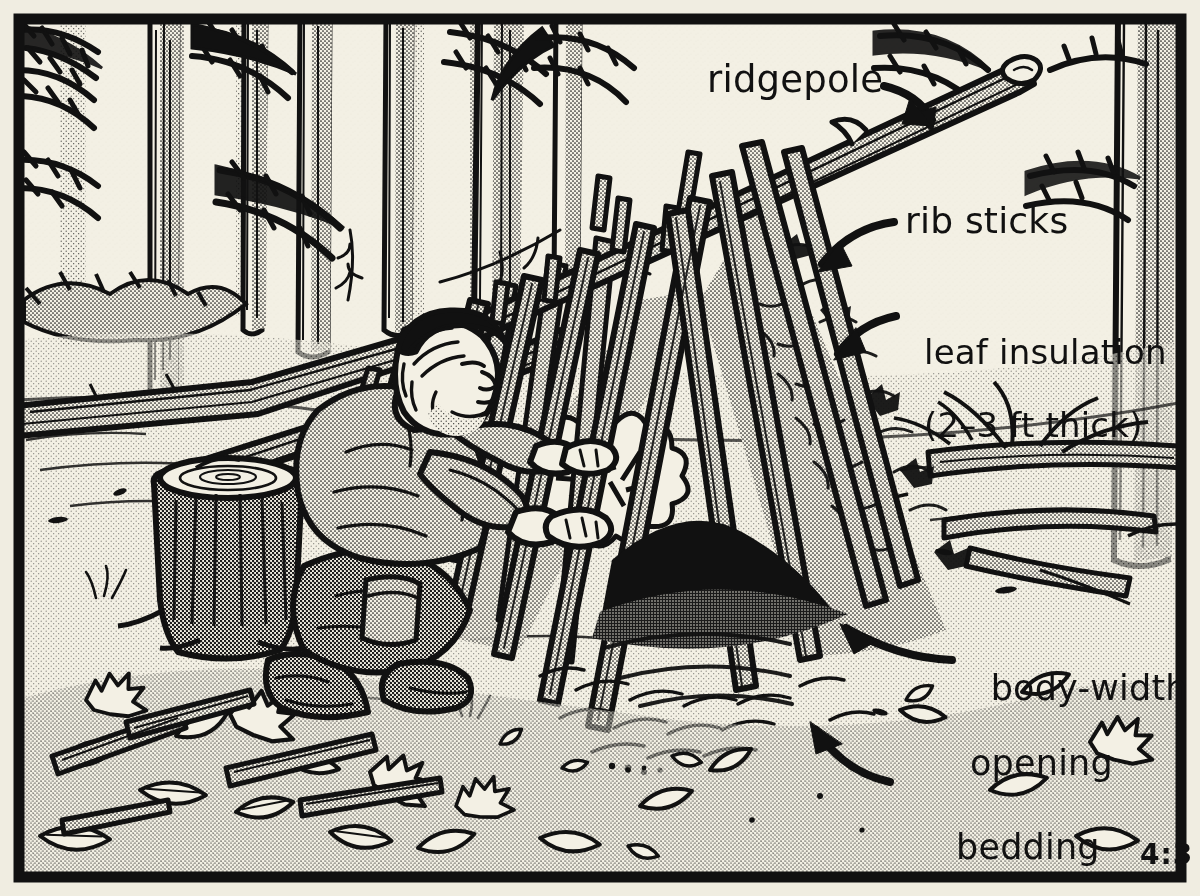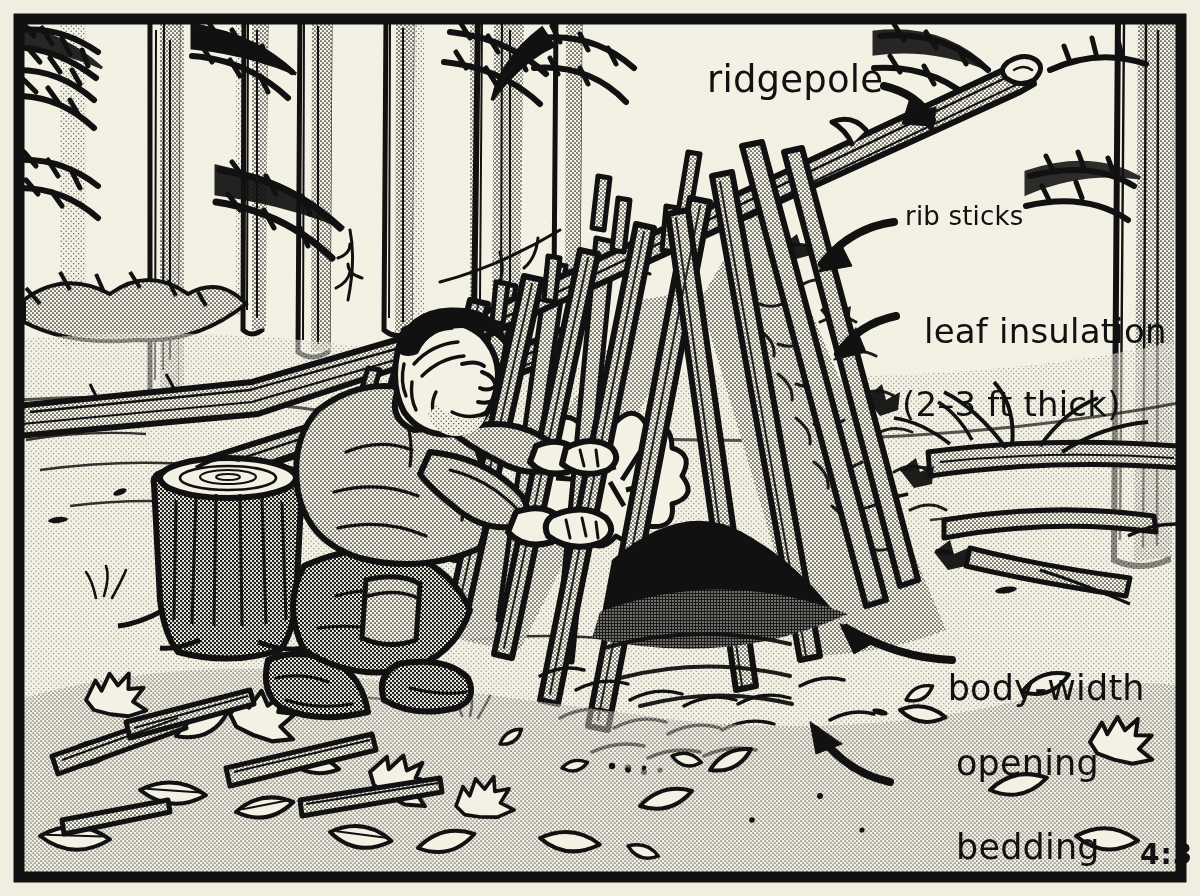--- a/index.html
+++ b/index.html
@@ -3,25 +3,25 @@
 <meta charset="utf-8">
 <style>
   html,body{margin:0;padding:0;background:#efece0;}
   body{width:1200px;height:896px;overflow:hidden;
        font-family:"DejaVu Sans","Liberation Sans",sans-serif;}
   #stage{position:relative;width:1200px;height:896px;background:#f97316;}
   #art{position:absolute;inset:0;width:1200px;height:896px;display:block;}
   .lbl{position:absolute;color:#111;font-family:"DejaVu Sans","Liberation Sans",sans-serif;
        font-weight:400;letter-spacing:.2px;line-height:1.08;white-space:pre;}
   #lbl-ridgepole{left:707px;top:60px;font-size:37px;}
-  #lbl-ribsticks{left:905px;top:202px;font-size:26px;}
-  #lbl-leaf{left:902px;top:276px;font-size:34px;text-align:left;}
-  #lbl-leaf .l2{display:block;}
-  #lbl-opening{left:925px;top:632px;font-size:35px;}
-  #lbl-opening .l2{display:block;margin-left:10px;padding-left:21px;}
+  #lbl-ribsticks{left:905px;top:202px;font-size:36px;}
+  #lbl-leaf{left:902px;top:297px;font-size:34px;text-align:left;}
+  #lbl-leaf .l2{display:block;margin-left:22px;}
+  #lbl-opening{left:968px;top:632px;font-size:35px;}
+  #lbl-opening .l2{display:block;margin-left:2px;}
   #lbl-ground{left:901px;top:753px;font-size:35px;}
   #lbl-ground .l2{display:block;margin-left:55px;}
   #lbl-ratio{left:1117px;top:840px;font-size:28px;font-weight:700;letter-spacing:1px;padding-left:23px;}
 </style>
 </head>
 <body>
 
 <div id="stage">
 
 <svg id="art" viewBox="0 0 1200 896" preserveAspectRatio="none">

